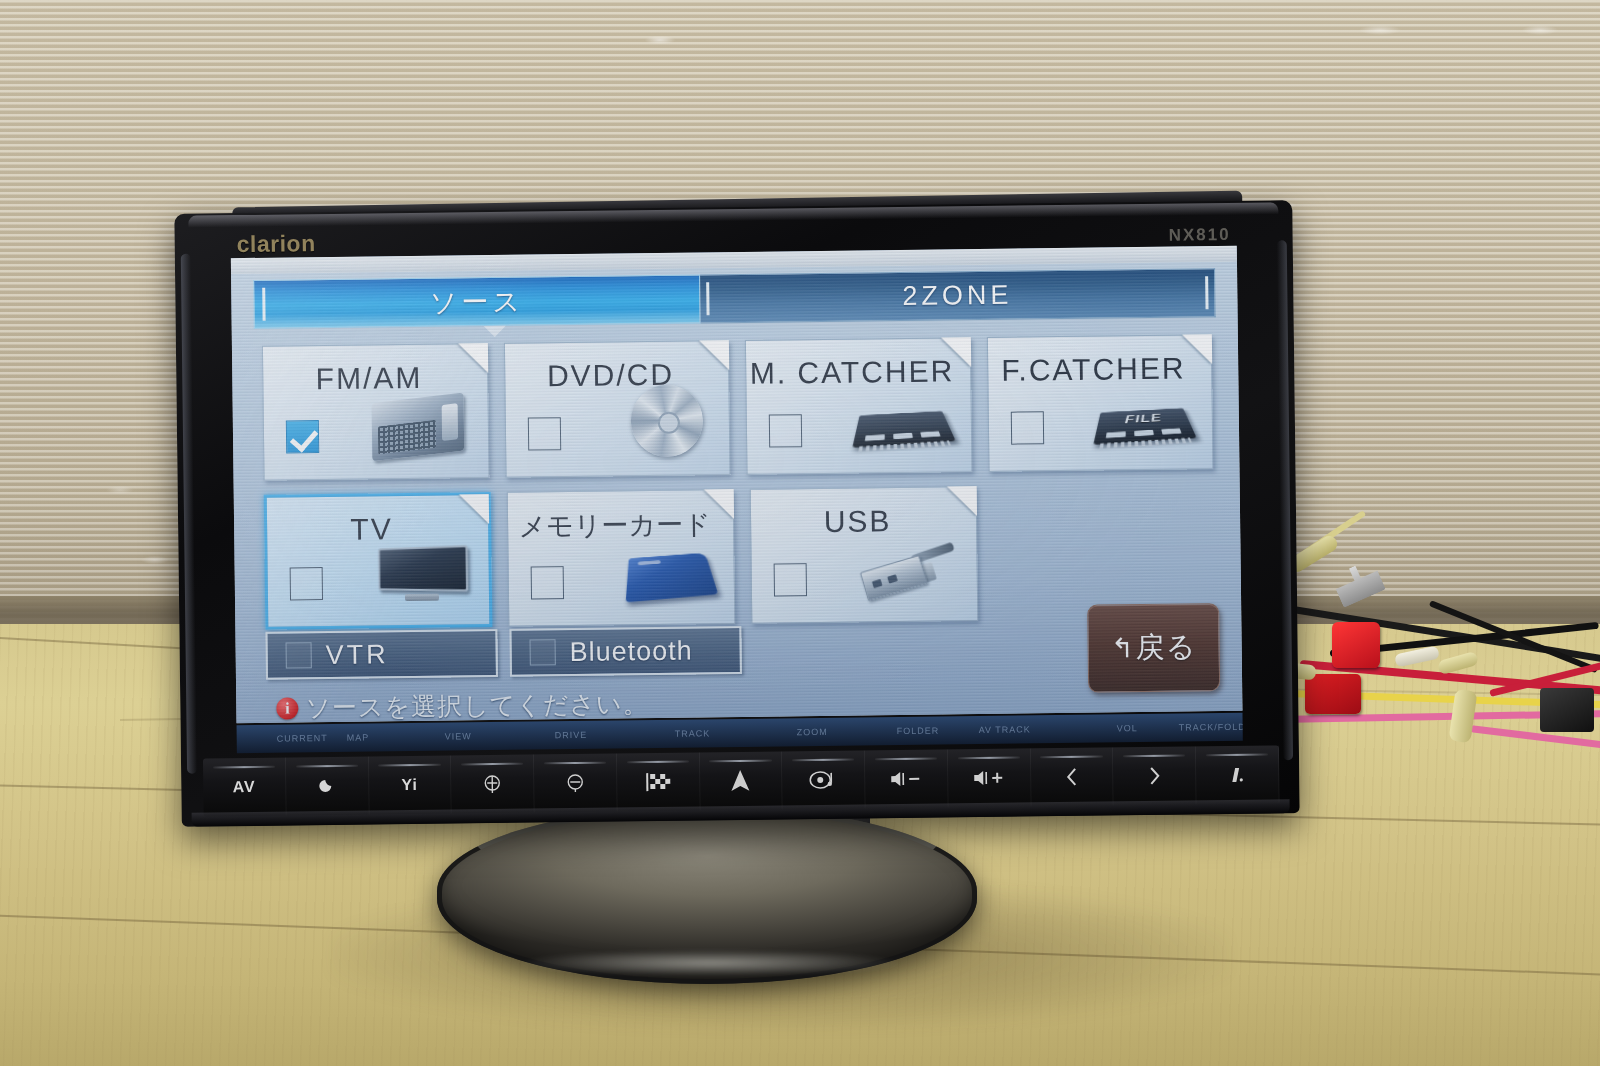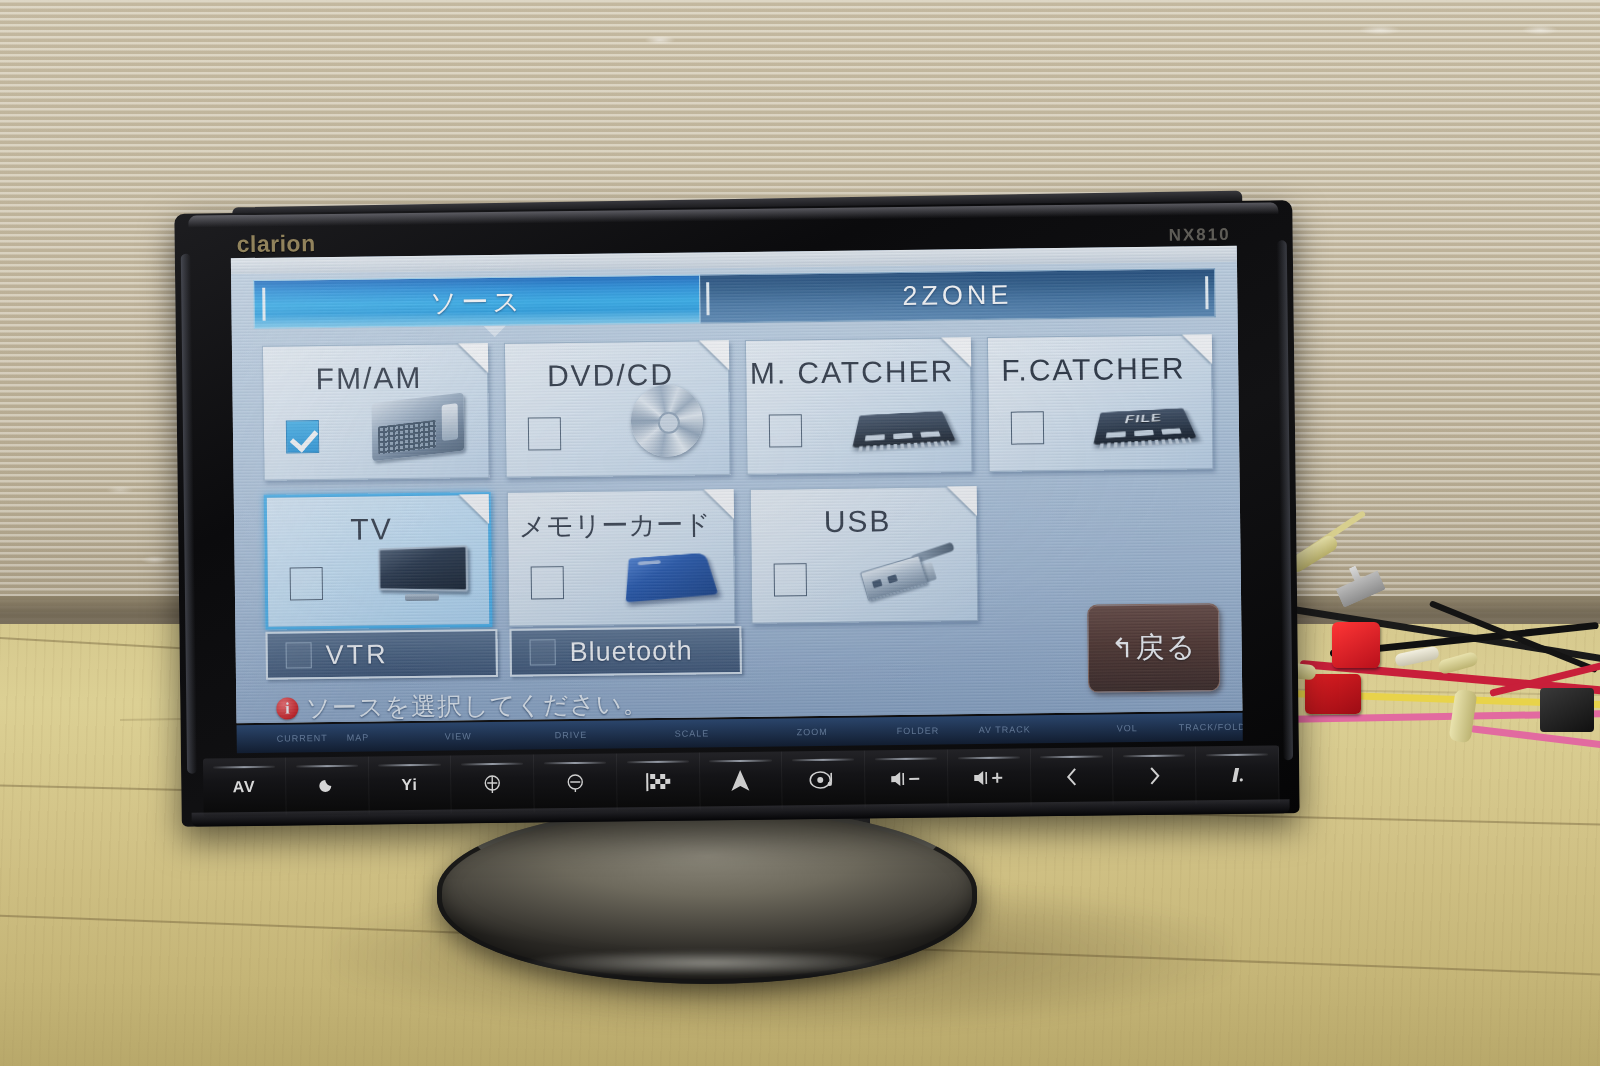--- a/index.html
+++ b/index.html
@@ -703,21 +703,21 @@
 
       <div id="lcd-scan"></div>
       <div id="lcd-vignette"></div>
     </div>
 
     <div id="keystrip-reflect">
       <span class="rf" style="left:28px;margin-left:12px;">CURRENT</span>
       <span class="rf" style="left:110px;">MAP</span>
       <span class="rf" style="left:208px;text-align:center;">VIEW</span>
       <span class="rf" style="left:318px;">DRIVE</span>
-      <span class="rf" style="left:438px;">SCALE</span>
+      <span class="rf" style="left:438px;">TRACK</span>
       <span class="rf" style="left:560px;">ZOOM</span>
       <span class="rf" style="left:660px;">FOLDER</span>
       <span class="rf" style="left:742px;">AV TRACK</span>
       <span class="rf" style="left:880px;">VOL</span>
       <span class="rf" style="left:942px;">TRACK/FOLDER</span>
     </div>
 
     <div id="keyrow">
 
       <div class="hkey">

